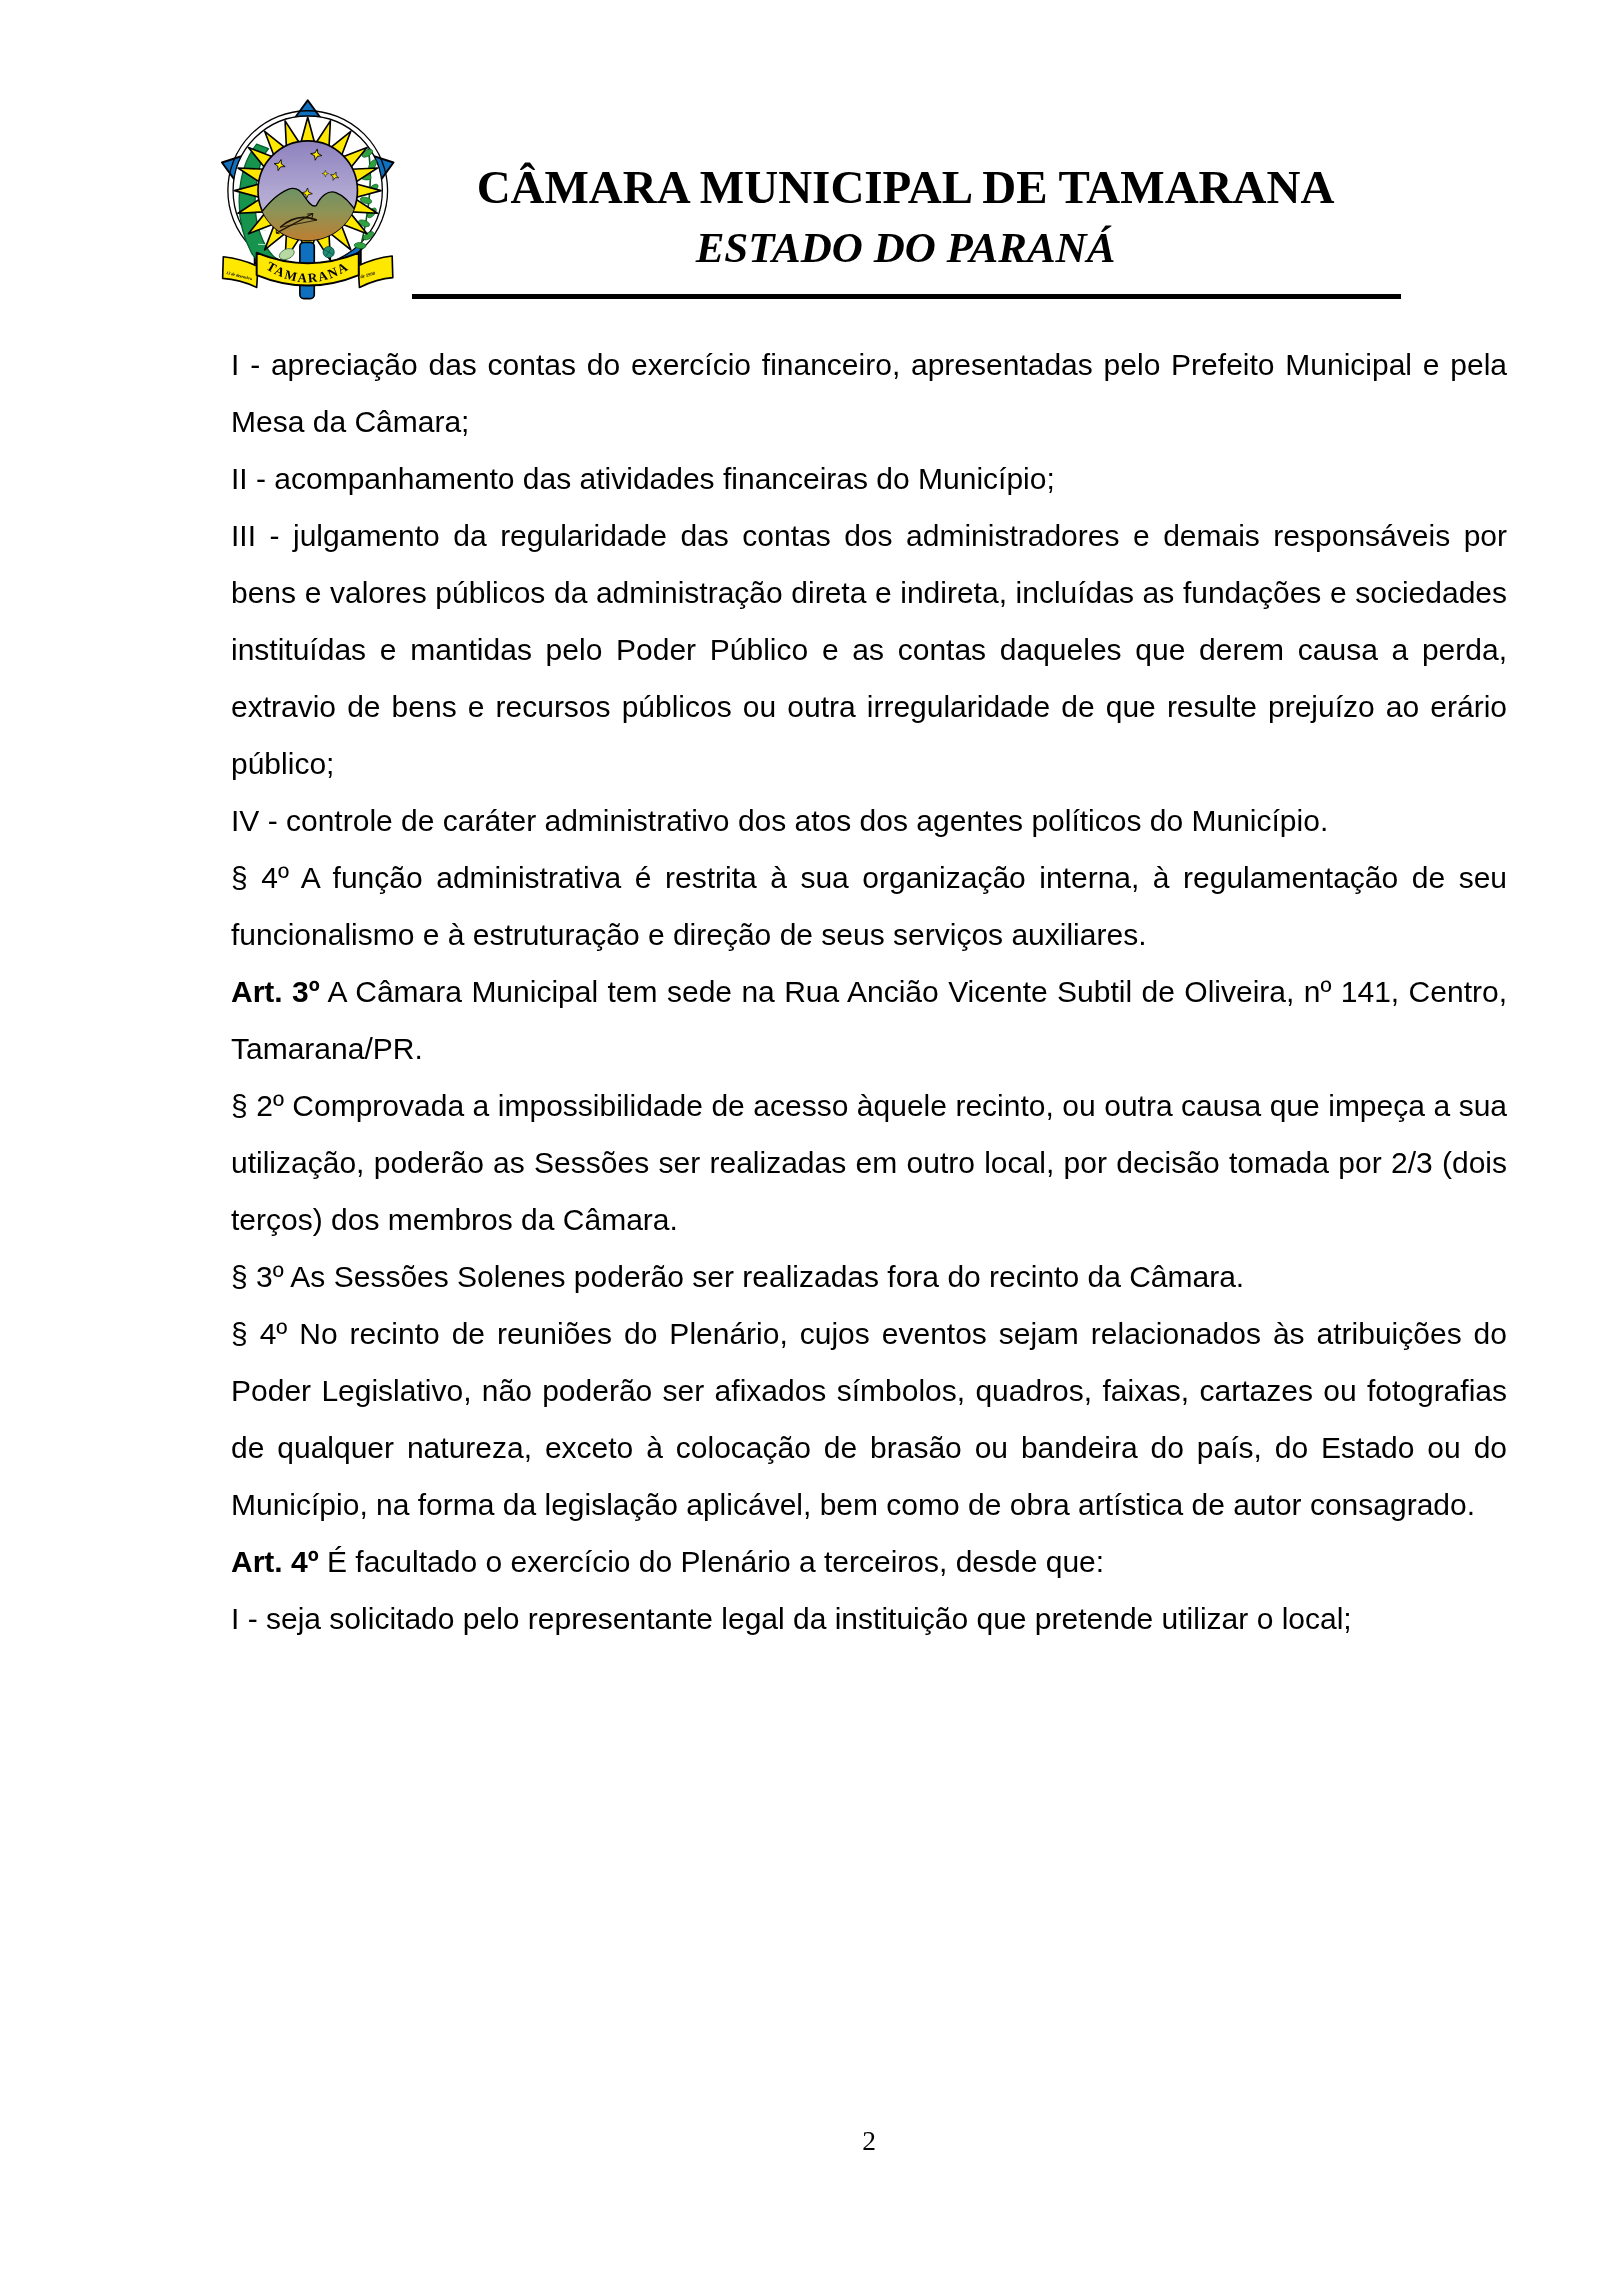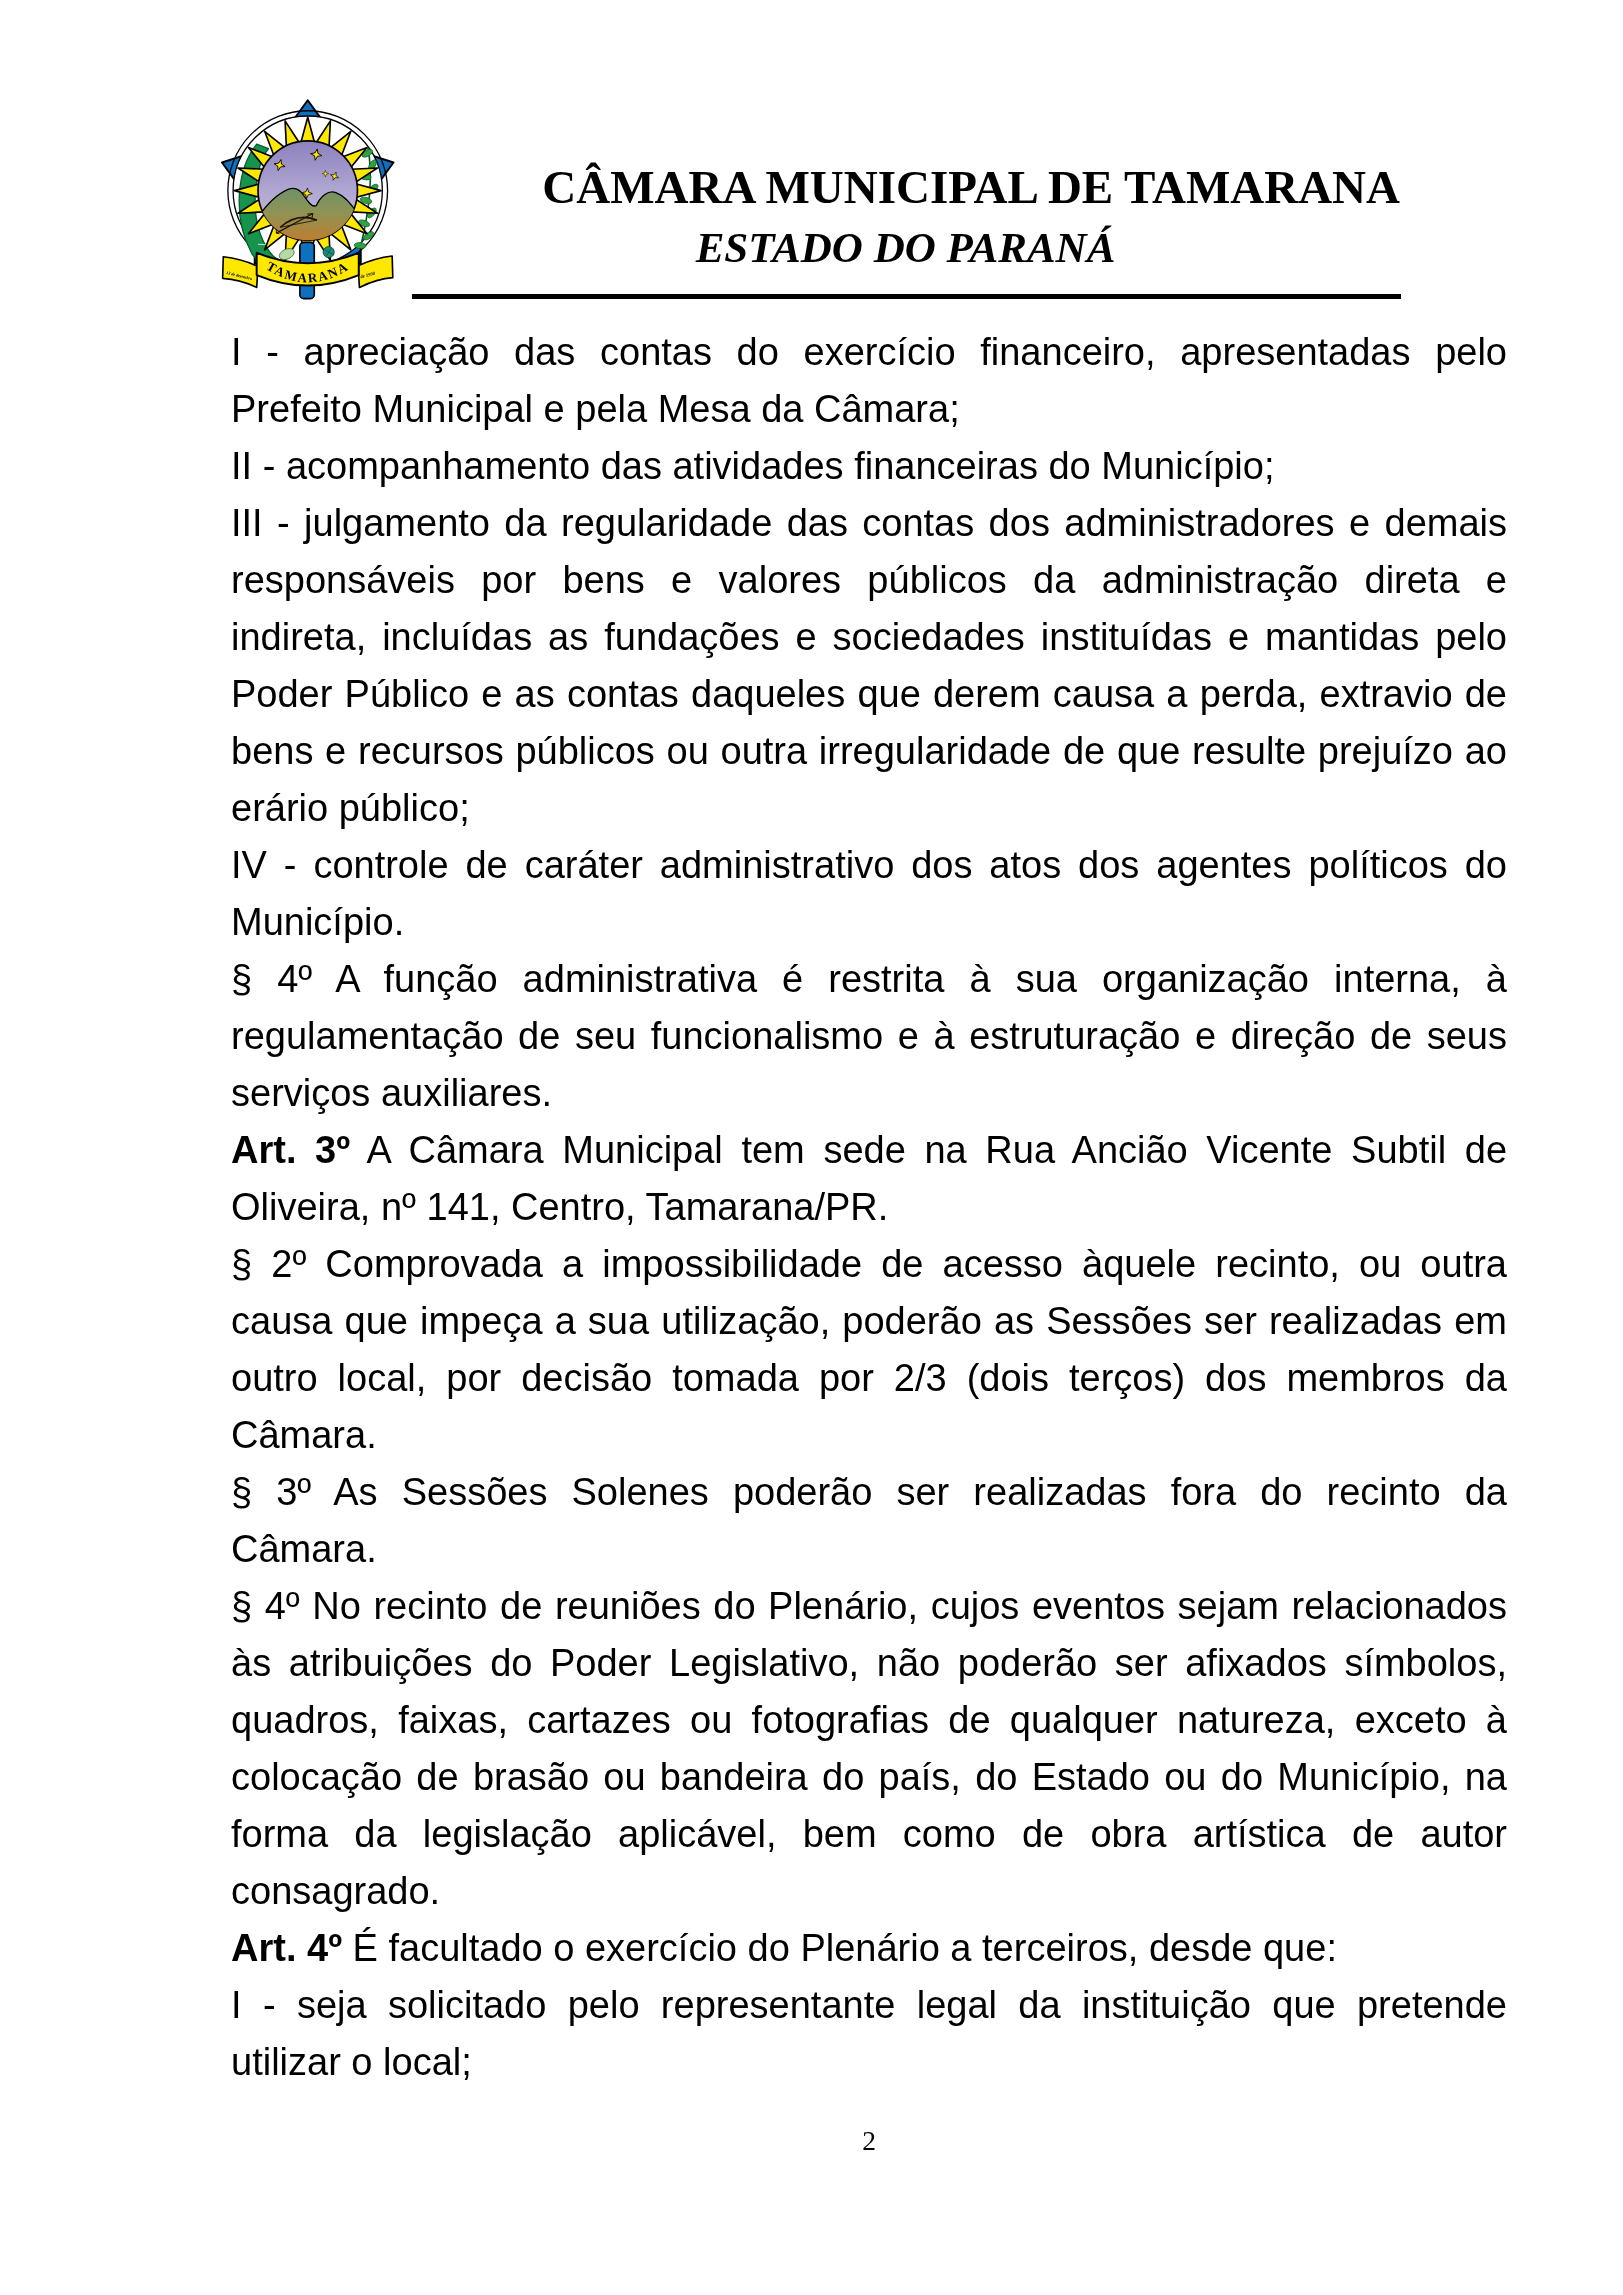--- a/index.html
+++ b/index.html
@@ -6,34 +6,34 @@
   * { margin:0; padding:0; box-sizing:border-box; }
   html, body { background:#ffffff; }
   body {
     width:1623px; height:2295px; position:relative;
     font-family:"Liberation Sans", sans-serif; color:#000;
     overflow:hidden;
   }
   .logo-wrap { position:absolute; left:216px; top:97px; width:190px; height:216px; }
   .org-title {
     position:absolute; left:411px; top:164px; width:989px;
-    text-align:right; font-family:"Liberation Serif", serif;
+    text-align:center; font-family:"Liberation Serif", serif;
     font-weight:bold; font-size:47px; line-height:1; white-space:nowrap;
   }
   .org-subtitle {
     position:absolute; left:411px; top:226px; width:989px;
     text-align:center; font-family:"Liberation Serif", serif;
     font-weight:bold; font-style:italic; font-size:43px; line-height:1;
   }
   .header-rule {
     position:absolute; left:412px; top:294px; width:989px; height:5.2px; background:#000;
   }
   .doc-body {
-    position:absolute; left:231px; top:324px; width:1276px;
-    font-size:38px; line-height:57px; text-align:justify;
+    position:absolute; left:231px; top:336px; width:1276px;
+    font-size:30px; line-height:57px; text-align:justify;
   }
   .doc-body p { margin:0; }
   .lead { font-weight:bold; }
   .page-number {
     position:absolute; left:231px; top:2127px; width:1276px;
     text-align:center; font-family:"Liberation Serif", serif;
     font-size:27.5px; line-height:1;
   }
 </style>
 </head>

